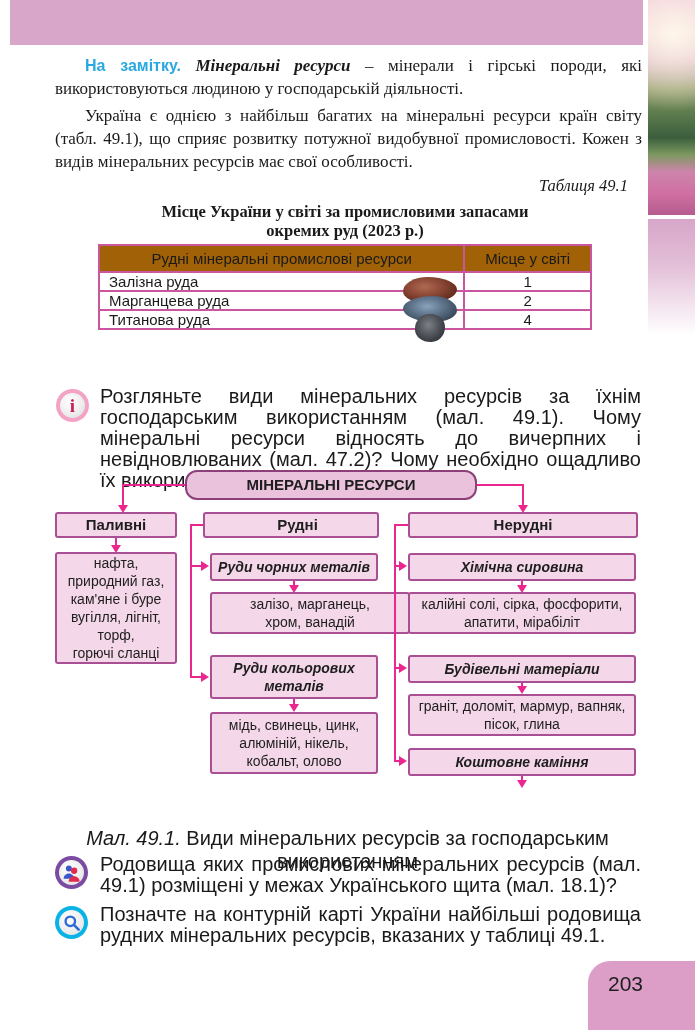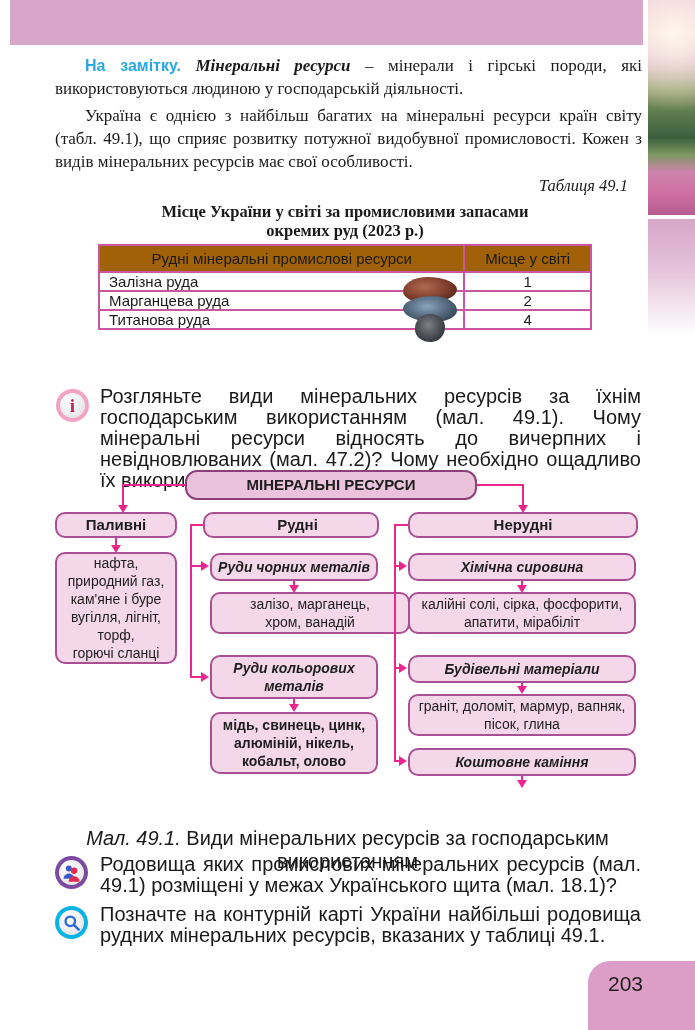--- a/index.html
+++ b/index.html
@@ -49,21 +49,21 @@
   .q-text { position:absolute; left:100px; width:541px; font-family:"Liberation Sans",sans-serif; font-size:20px; line-height:21px; text-align:justify; }
   .q-icon { position:absolute; width:33px; height:33px; border-radius:50%; }
   .q-icon .inner { position:absolute; inset:4px; border-radius:50%; background:radial-gradient(circle at 40% 35%, #ffffff 0%, #ececec 60%, #d8d8d8 100%); display:flex; align-items:center; justify-content:center; }
   .icon-info { background:#f3a3c4; }
   .icon-info .inner span { color:#c81e5b; font-family:"Liberation Serif",serif; font-weight:bold; font-size:19px; line-height:1; }
   .icon-people { background:#7b4ba2; }
   .icon-magnifier { background:#09b3e6; }
 
   
   .dbox {
-    position:absolute; background:#f4d7e8; border:2px solid #a94f93; border-radius:10px;
+    position:absolute; background:#f4d7e8; border:2px solid #a94f93; border-radius:3px;
     display:flex; align-items:center; justify-content:center; text-align:center;
     font-family:"Liberation Sans",sans-serif; font-size:14px; line-height:18px; color:#1e1e1e; padding:1px 3px;
   }
   .dbox .pre { white-space:pre-line; }
   .d-root { background:#eac2dc; border-color:#8d3f79; font-weight:bold; font-size:15px; border-radius:12px; }
   .d-cat { font-weight:bold; font-size:15px; }
   .d-grp { font-weight:bold; font-style:italic; }
   .ln { position:absolute; background:#ec268f; }
   .arr-d { position:absolute; width:0; height:0; border-left:5px solid transparent; border-right:5px solid transparent; border-top:8px solid #ec268f; }
   .arr-r { position:absolute; width:0; height:0; border-top:5px solid transparent; border-bottom:5px solid transparent; border-left:8px solid #ec268f; }
@@ -155,21 +155,21 @@
     <span class="pre">Руди чорних металів</span>
   </div>
   <div class="dbox" style="left:210px; top:592px; width:200px; height:42px;">
     <span class="pre">залізо, марганець,
 хром, ванадій</span>
   </div>
   <div class="dbox d-grp" style="left:210px; top:655px; width:168px; height:44px;">
     <span class="pre">Руди кольорових
 металів</span>
   </div>
-  <div class="dbox" style="left:210px; top:712px; width:168px; height:62px;font-weight:bold;">
+  <div class="dbox" style="left:210px; top:712px; width:168px; height:62px;">
     <span class="pre">мідь, свинець, цинк,
 алюміній, нікель,
 кобальт, олово</span>
   </div>
   <div class="dbox d-grp" style="left:408px; top:553px; width:228px; height:28px;">
     <span class="pre">Хімічна сировина</span>
   </div>
   <div class="dbox" style="left:408px; top:592px; width:228px; height:42px;">
     <span class="pre">калійні солі, сірка, фосфорити,
 апатити, мірабіліт</span>

